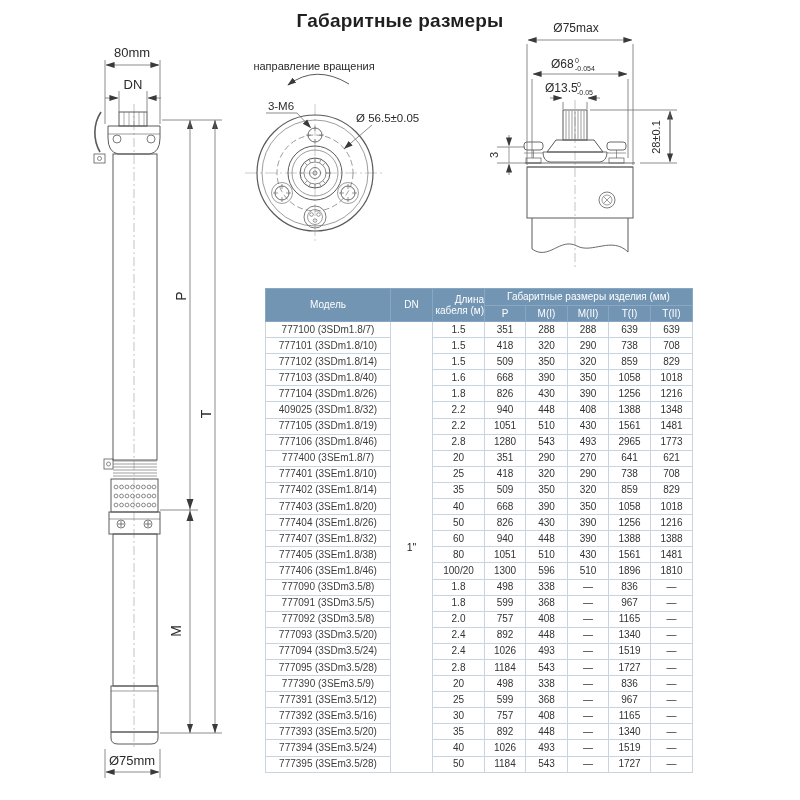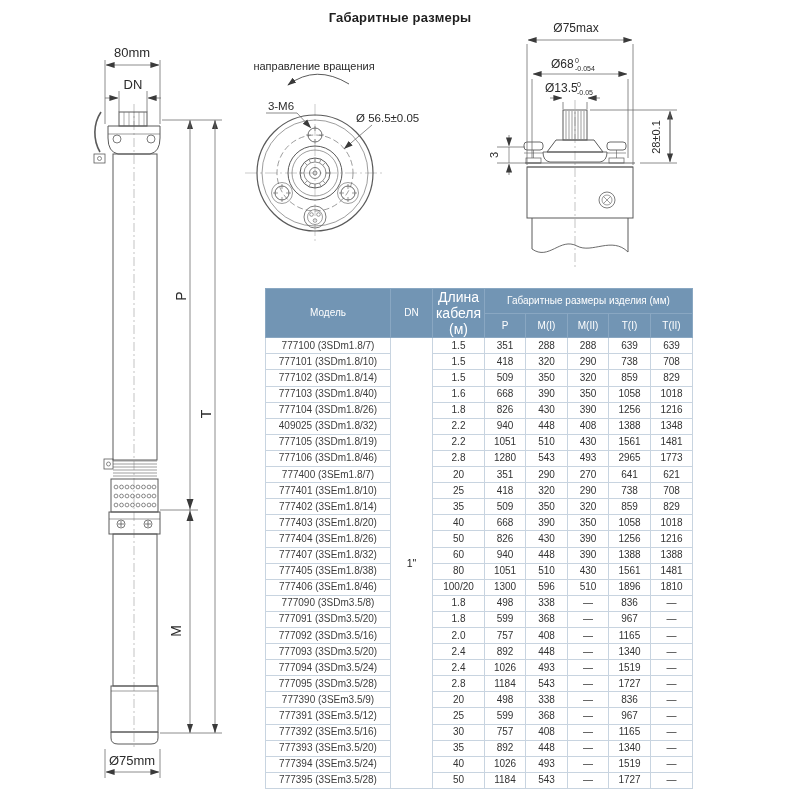--- a/index.html
+++ b/index.html
@@ -3,42 +3,42 @@
 <meta charset="utf-8">
 <style>
   html,body{margin:0;padding:0;}
   body{
     width:800px;height:800px;position:relative;background:#fff;
     font-family:"Liberation Sans","DejaVu Sans",sans-serif;
     overflow:hidden;
   }
   .page-title{
     position:absolute;top:10px;left:0;width:100%;
-    text-align:center;font-size:13px;font-weight:600;color:#1f1f1f;
+    text-align:center;font-size:19px;font-weight:600;color:#1f1f1f;
     letter-spacing:.2px;
   }
   svg text{font-family:"Liberation Sans","DejaVu Sans",sans-serif;fill:#2b2b2b;}
   .dims-table{
     position:absolute;left:265px;top:288px;width:427px;
     border-collapse:collapse;table-layout:fixed;
     font-size:10px;color:#222;
   }
   .dims-table th{
     background:#7295b4;color:#fff;font-weight:normal;
     border:1px solid #89a7c2;padding:0;line-height:1.15;
     font-size:10px;
   }
   .dims-table td{
     border:1px solid #c8d4e0;text-align:center;padding:0;
     height:15.1px;line-height:1;color:#333;white-space:nowrap;
     background:#fff;
   }
   .dims-table .model-cell{color:#3d3d3d;}
   .dims-table .dn-cell{font-size:10.5px;color:#222;}
-  .dims-table .cable-head{font-size:14px;}
+  .dims-table .cable-head{font-size:10px;text-align:right;}
   .dims-table tr.subhead th{height:15px;}
   .dims-table tr.tophead th{height:16px;}
 </style>
 </head>
 <body>
 
 <div class="page-title">Габаритные размеры</div>
 
 <svg width="800" height="800" viewBox="0 0 800 800" style="position:absolute;left:0;top:0;" xmlns="http://www.w3.org/2000/svg">
   <defs>
@@ -430,30 +430,30 @@
       <tr>
         <td class="model-cell">777090 (3SDm3.5/8)</td>
         <td>1.8</td>
         <td>498</td>
         <td>338</td>
         <td>—</td>
         <td>836</td>
         <td>—</td>
       </tr>
       <tr>
-        <td class="model-cell">777091 (3SDm3.5/20)</td>
+        <td class="model-cell">777091 (3SDm3.5/5)</td>
         <td>1.8</td>
         <td>599</td>
         <td>368</td>
         <td>—</td>
         <td>967</td>
         <td>—</td>
       </tr>
       <tr>
-        <td class="model-cell">777092 (3SDm3.5/16)</td>
+        <td class="model-cell">777092 (3SDm3.5/8)</td>
         <td>2.0</td>
         <td>757</td>
         <td>408</td>
         <td>—</td>
         <td>1165</td>
         <td>—</td>
       </tr>
       <tr>
         <td class="model-cell">777093 (3SDm3.5/20)</td>
         <td>2.4</td>

